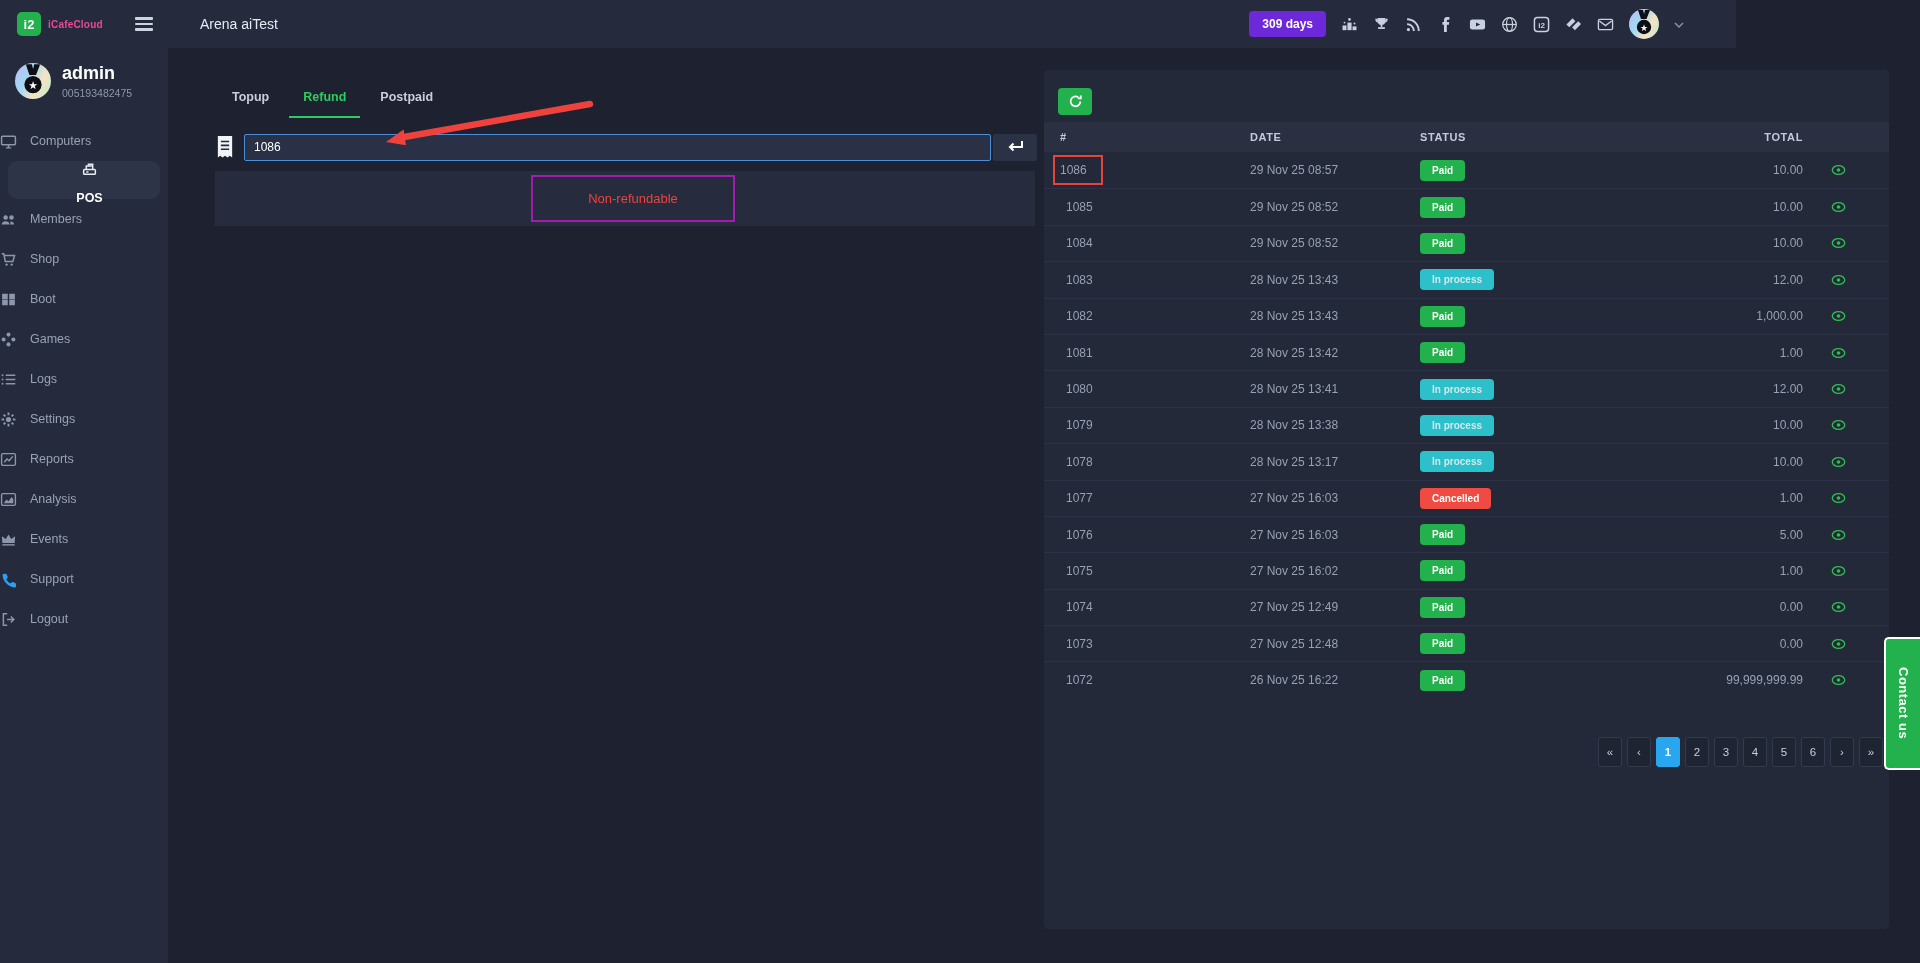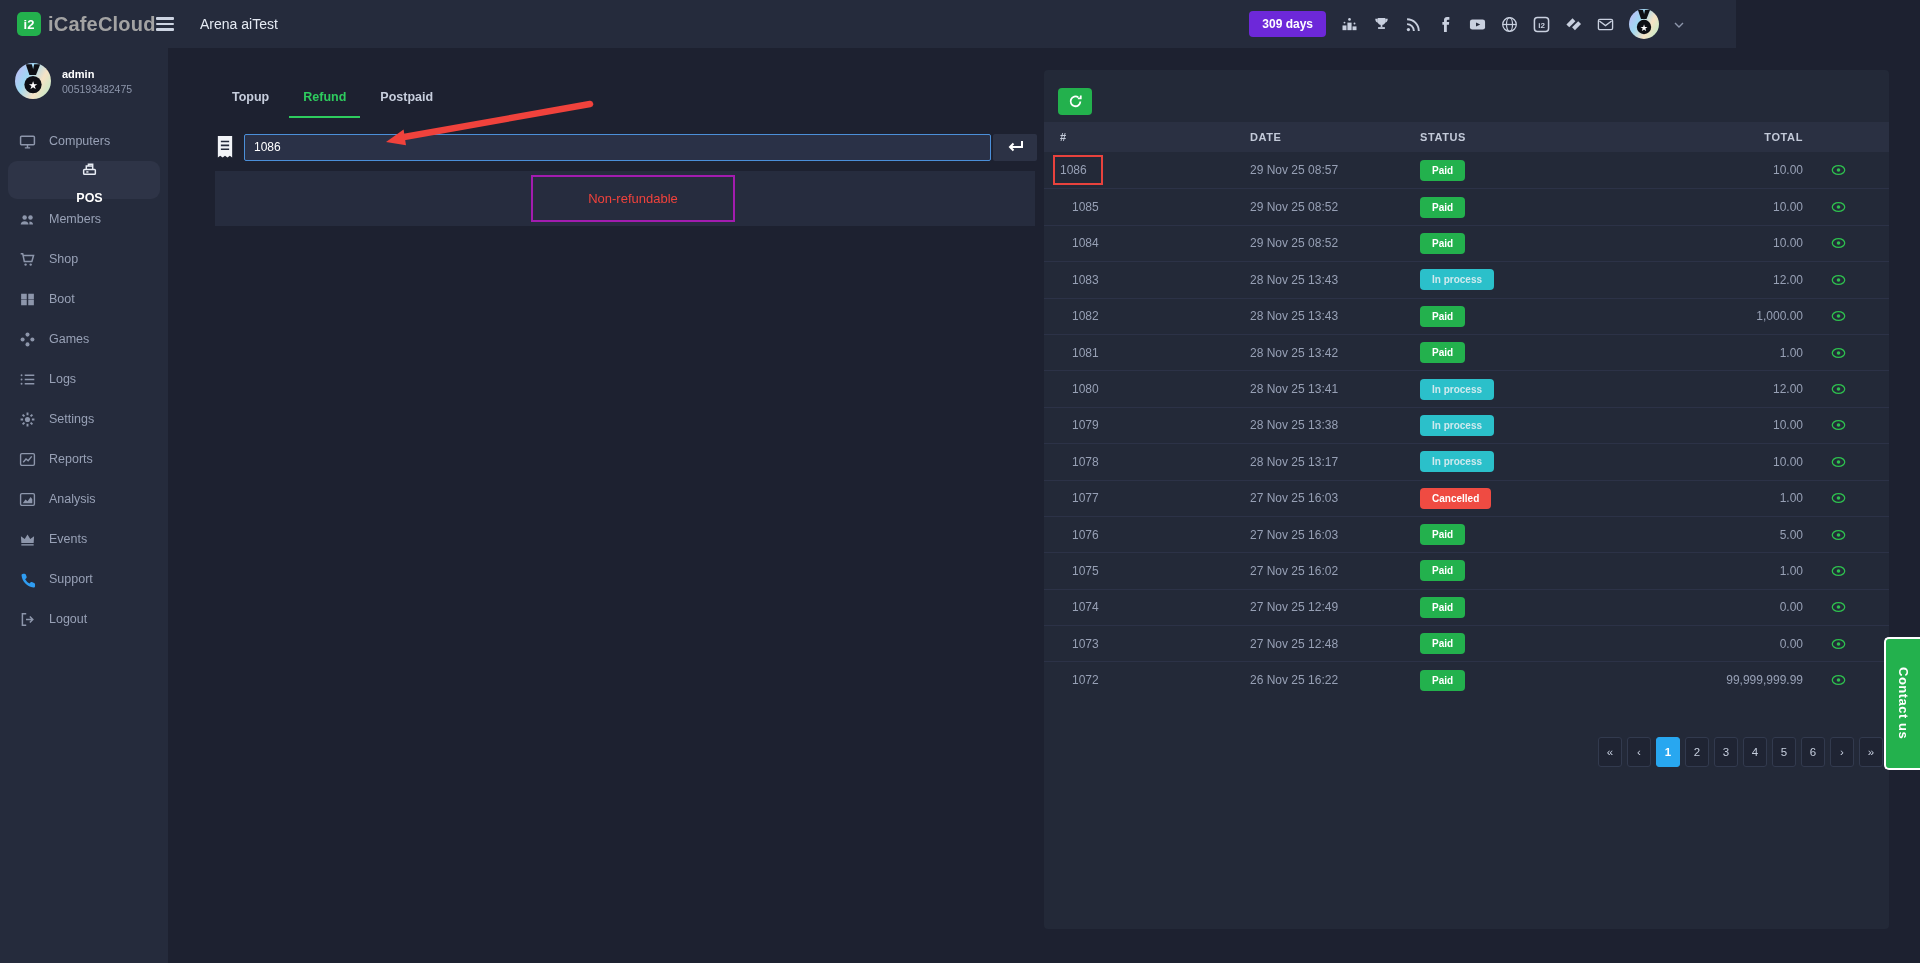--- a/index.html
+++ b/index.html
@@ -7,42 +7,42 @@
     font-family:"Liberation Sans", sans-serif; }
   .page { position:relative; width:1920px; height:963px; background:#1d2130; overflow:hidden; }
 
   
   .header { position:absolute; top:0; left:0; width:1736px; height:48px; background:#252b3c;
     display:flex; align-items:center; z-index:20; }
   .brandblock { width:168px; display:flex; align-items:center; justify-content:space-between; padding:0 15px 0 17px; }
   .logo { display:flex; align-items:center; gap:7px; }
   .logomark { width:24px; height:24px; background:#23b14d; border-radius:5px; color:#fff;
     font-weight:bold; font-size:13px; display:flex; align-items:center; justify-content:center; }
-  .brandname { color:#a3a3a3; font-size:20px; font-weight:bold; letter-spacing:.2px; }
+  .brandname { color:#ec4899; font-size:10px; font-weight:bold; letter-spacing:.2px; }
   .hamburger { display:flex; flex-direction:column; gap:3px; cursor:pointer; }
   .hamburger span { width:18px; height:2.4px; background:#cdd4e2; border-radius:1px; }
   .pagetitle { color:#e5eaf3; font-size:14px; margin-left:32px; }
   .hright { margin-left:auto; display:flex; align-items:center; gap:15px; padding-right:52px; }
   .days-badge { background:#6d28d9; color:#fff; font-size:12px; font-weight:bold;
     padding:6px 13px; border-radius:4px; }
   .hicon { color:#c9d0df; display:flex; align-items:center; cursor:pointer; }
   .hicon svg { width:17px; height:17px; }
   .avatar { width:30px; height:30px; border-radius:50%; overflow:hidden;
     background:linear-gradient(120deg,#c7b6f7,#9fd8f2 35%,#f6e3c5 65%,#b8eec9); position:relative; }
   .avatar svg { position:absolute; inset:0; width:100%; height:100%; }
   .chev { color:#8d96ab; }
 
   
   .sidebar { position:absolute; top:48px; left:0; width:168px; height:915px; background:#252b3c; z-index:10; }
   .userblock { display:flex; align-items:center; gap:11px; padding:15px 0 14px 15px; }
   .avatar.big { width:36px; height:36px; }
-  .uname { color:#fff; font-size:11px; font-weight:bold; }
+  .uname { color:#fff; font-size:18px; font-weight:bold; }
   .uid { color:#8d96ab; font-size:10.5px; margin-top:3px; }
   .nav { margin-top:8px; }
-  .side-item { display:flex; align-items:center; gap:13px; height:40px; padding-left:19px;
+  .side-item { display:flex; align-items:center; gap:13px; height:40px; 
     color:#98a1b6; font-size:12.5px; cursor:pointer; }
   .side-item .icn { width:17px; height:17px; color:#8d96ab; display:flex; }
   .side-item .icn svg { width:17px; height:17px; }
   .side-item.active { background:#2e3447; border-radius:9px; margin:0 8px 0 8px; padding-left:11px;
     color:#fff; font-weight:bold; height:38px;flex-direction:column; }
   .side-item.active .icn { color:#e8ecf4; }
 
   
   .main { position:absolute; top:48px; left:168px; width:1752px; height:915px; background:#1d2130; }
 
@@ -75,21 +75,21 @@
   .refresh-btn { position:absolute; left:14px; top:18px; width:34px; height:27px; background:#23b14d;
     border:none; border-radius:4px; color:#fff; display:flex; align-items:center; justify-content:center; cursor:pointer; }
   .thead { position:absolute; left:0; top:52px; width:845px; height:30px; background:#2a3042;
     display:grid; grid-template-columns:190px 170px 233px 150px 70px; align-items:center; padding:0 16px;
     color:#c3cad9; font-size:11px; font-weight:bold; letter-spacing:.6px; }
   .thead .right { text-align:right; }
   .tbody { position:absolute; left:0; top:82px; width:845px; }
   .trow { display:grid; grid-template-columns:190px 170px 233px 150px 70px; align-items:center;
     height:36.4px; padding:0 16px; color:#97a0b5; font-size:12px; border-top:1px solid #2c3247; }
   .trow:first-child { border-top:none; }
-  .cell-id { margin-left:12px; }
+  .cell-id { margin-left:6px; }
   .id-box { display:inline-block; border:2px solid #e8423d; padding:6px 14px 6px 5px; margin-left:-7px; }
   .badge { display:inline-block; min-width:44px; text-align:center; padding:5px 12px; border-radius:4px;
     font-size:10px; font-weight:bold; color:#fff; }
   .badge.paid { background:#23b14d; }
   .badge.inprocess { background:#2bc0ca; color:#cfe9ee; }
   .badge.cancelled { background:#ef4b42; }
   .cell-total { text-align:right; }
   .cell-eye { display:flex; justify-content:center; }
   .eye-btn { background:none; border:none; color:#2ec04e; cursor:pointer; display:flex; }
 

